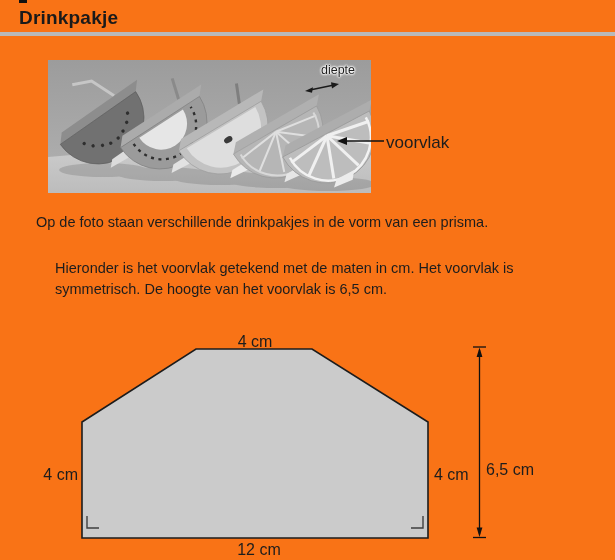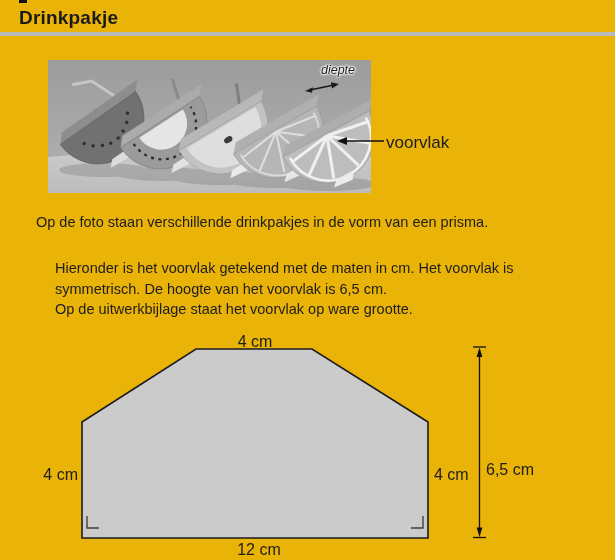--- a/index.html
+++ b/index.html
@@ -1,27 +1,27 @@
 <!DOCTYPE html>
 <html><head>
 <meta charset="utf-8">
 <style>
   html,body{margin:0;padding:0;background:#ffffff;}
   .page{
-    position:relative;width:615px;height:560px;background:#eab308;overflow:hidden;
+    position:relative;width:615px;height:560px;background:#f97316;overflow:hidden;
     font-family:"Liberation Sans", sans-serif;color:#1d1d1d;
   }
   .artifact{position:absolute;left:19px;top:0;width:8px;height:3px;background:#111;}
   .title{
     position:absolute;left:19px;top:7px;font-size:19px;font-weight:bold;color:#1a1a1a;
     letter-spacing:0.2px;
   }
   .rule{position:absolute;left:0;top:32px;width:615px;height:4px;background:#b9b9b9;}
   .photo{
-    position:absolute;left:48px;top:60px;width:323px;height:158px;overflow:hidden;font-style:italic;
+    position:absolute;left:48px;top:60px;width:323px;height:158px;overflow:hidden;
   }
   .photo svg{display:block;}
   .diepte-label{
     position:absolute;left:266px;top:3px;width:48px;text-align:center;
     font-size:12.5px;color:#1c1c1c;
     text-shadow:0 0 3px #fff,0 0 3px #fff,0 0 2px #fff,0 0 2px #fff,0 0 1px #fff;
   }
   .voorvlak-arrow{position:absolute;left:334px;top:135px;}
   .voorvlak-label{position:absolute;left:386px;top:133px;font-size:17px;}
   .para{position:absolute;left:36px;font-size:14.5px;line-height:20.5px;color:#1d1d1d;}
@@ -145,21 +145,20 @@
   <svg class="voorvlak-arrow" width="52" height="12">
     <line x1="10" y1="6" x2="50" y2="6" stroke="#111" stroke-width="1.5"></line>
     <polygon points="3,6 13,2 13,10" fill="#111"></polygon>
   </svg>
   <div class="voorvlak-label">voorvlak</div>
 
   <div class="para p1">Op de foto staan verschillende drinkpakjes in de vorm van een prisma.</div>
   <div class="para p2">
     <div>Hieronder is het voorvlak getekend met de maten in cm. Het voorvlak is</div>
     <div>symmetrisch. De hoogte van het voorvlak is 6,5 cm.</div>
-    <div>Op de uitwerkbijlage staat het voorvlak op ware grootte.</div>
   </div>
 
   <svg class="diagram" width="500" height="230" viewBox="0 0 500 230">
     <polygon points="42,208 42,92 156,19 272,19 388,92 388,208" fill="#cbcbcb" stroke="#1c1c1c" stroke-width="1.6"></polygon>
     <path d="M 47,186 V 198 H 59" fill="none" stroke="#3f3f3f" stroke-width="1.4"></path>
     <path d="M 383,186 V 198 H 371" fill="none" stroke="#3f3f3f" stroke-width="1.4"></path>
     <g stroke="#111" stroke-width="1.3">
       <line x1="433" y1="17" x2="446" y2="17"></line>
       <line x1="433" y1="207.5" x2="446" y2="207.5"></line>
       <line x1="439.5" y1="20" x2="439.5" y2="204"></line>

